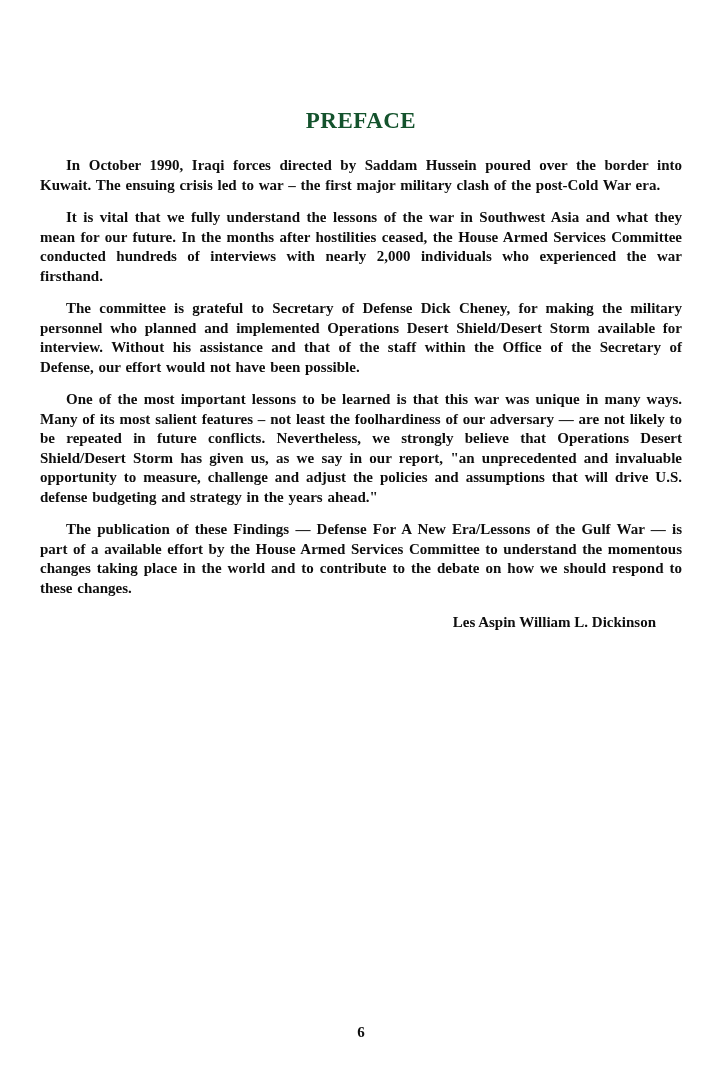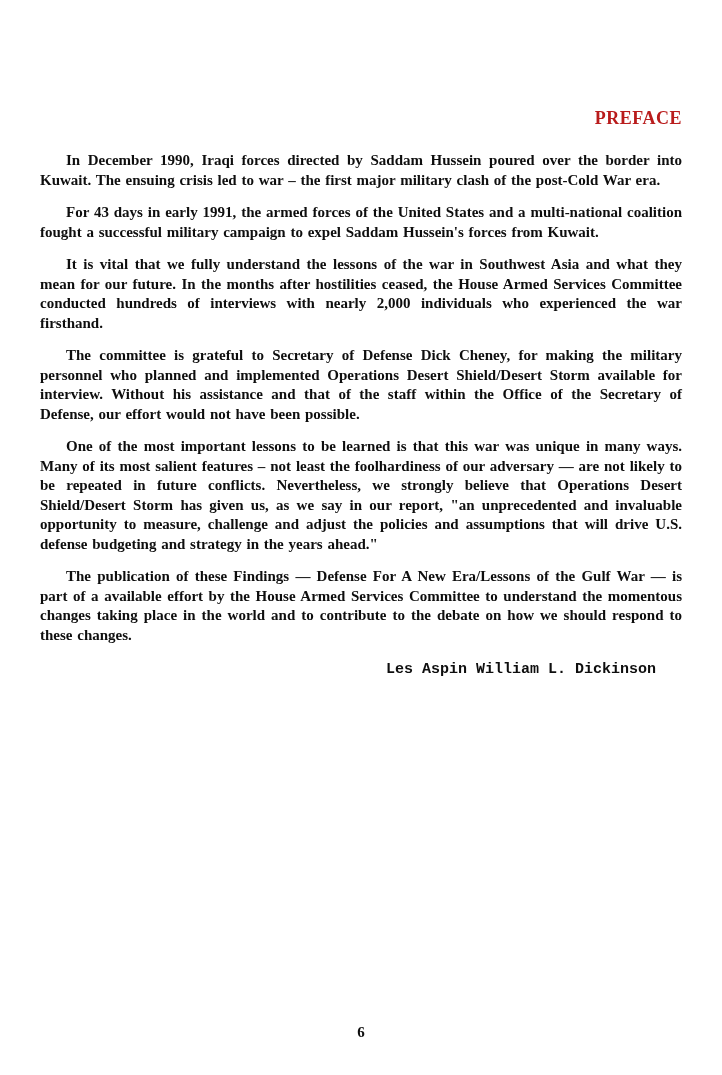--- a/index.html
+++ b/index.html
@@ -19,62 +19,60 @@
     position: absolute;
     top: 0;
     left: 0;
     width: 722px;
     height: 1075px;
     box-sizing: border-box;
     padding: 108px 40px 0 40px;
   }
   .title {
     margin: 0 0 22px 0;
-    text-align: right;
-    font-size: 18px;
+    text-align: center;
+    font-size: 23px;
     font-weight: 700;
     letter-spacing: 0.5px;
-    color: #b91c1c;
+    color: #14532d;
     font-family: "Liberation Serif", "DejaVu Serif", serif;
   }
   .para {
     margin: 0 0 13px 0;
     font-size: 15px;
     font-weight: 700;
     line-height: 19.5px;
     text-align: justify;
     text-indent: 26px;
     word-spacing: 1px;
   }
   .signature {
     margin-top: 16px;
     margin-right: 26px;
     font-size: 15px;
     font-weight: 700;
     text-align: right;
-    font-family: Liberation Mono, monospace;
   }
   .page-number {
     position: absolute;
     bottom: 34px;
     left: 0;
     width: 722px;
     text-align: center;
     font-size: 15px;
     font-weight: 700;
   }
 </style>
 </head>
 <body>
 
 <div class="page">
   <h1 class="title">PREFACE</h1>
 
-  <p class="para">In December 1990, Iraqi forces directed by Saddam Hussein poured over the border into Kuwait. The ensuing crisis led to war – the first major military clash of the post-Cold War era.</p>
-  <p class="para">For 43 days in early 1991, the armed forces of the United States and a multi-national coalition fought a successful military campaign to expel Saddam Hussein's forces from Kuwait.</p>
+  <p class="para">In October 1990, Iraqi forces directed by Saddam Hussein poured over the border into Kuwait. The ensuing crisis led to war – the first major military clash of the post-Cold War era.</p>
   <p class="para">It is vital that we fully understand the lessons of the war in Southwest Asia and what they mean for our future. In the months after hostilities ceased, the House Armed Services Committee conducted hundreds of interviews with nearly 2,000 individuals who experienced the war firsthand.</p>
   <p class="para">The committee is grateful to Secretary of Defense Dick Cheney, for making the military personnel who planned and implemented Operations Desert Shield/Desert Storm available for interview. Without his assistance and that of the staff within the Office of the Secretary of Defense, our effort would not have been possible.</p>
   <p class="para">One of the most important lessons to be learned is that this war was unique in many ways. Many of its most salient features – not least the foolhardiness of our adversary — are not likely to be repeated in future conflicts. Nevertheless, we strongly believe that Operations Desert Shield/Desert Storm has given us, as we say in our report, "an unprecedented and invaluable opportunity to measure, challenge and adjust the policies and assumptions that will drive U.S. defense budgeting and strategy in the years ahead."</p>
   <p class="para">The publication of these Findings — Defense For A New Era/Lessons of the Gulf War — is part of a available effort by the House Armed Services Committee to understand the momentous changes taking place in the world and to contribute to the debate on how we should respond to these changes.</p>
 
   <div class="signature">Les Aspin William L. Dickinson</div>
 
   <div class="page-number">6</div>
 </div>
 

